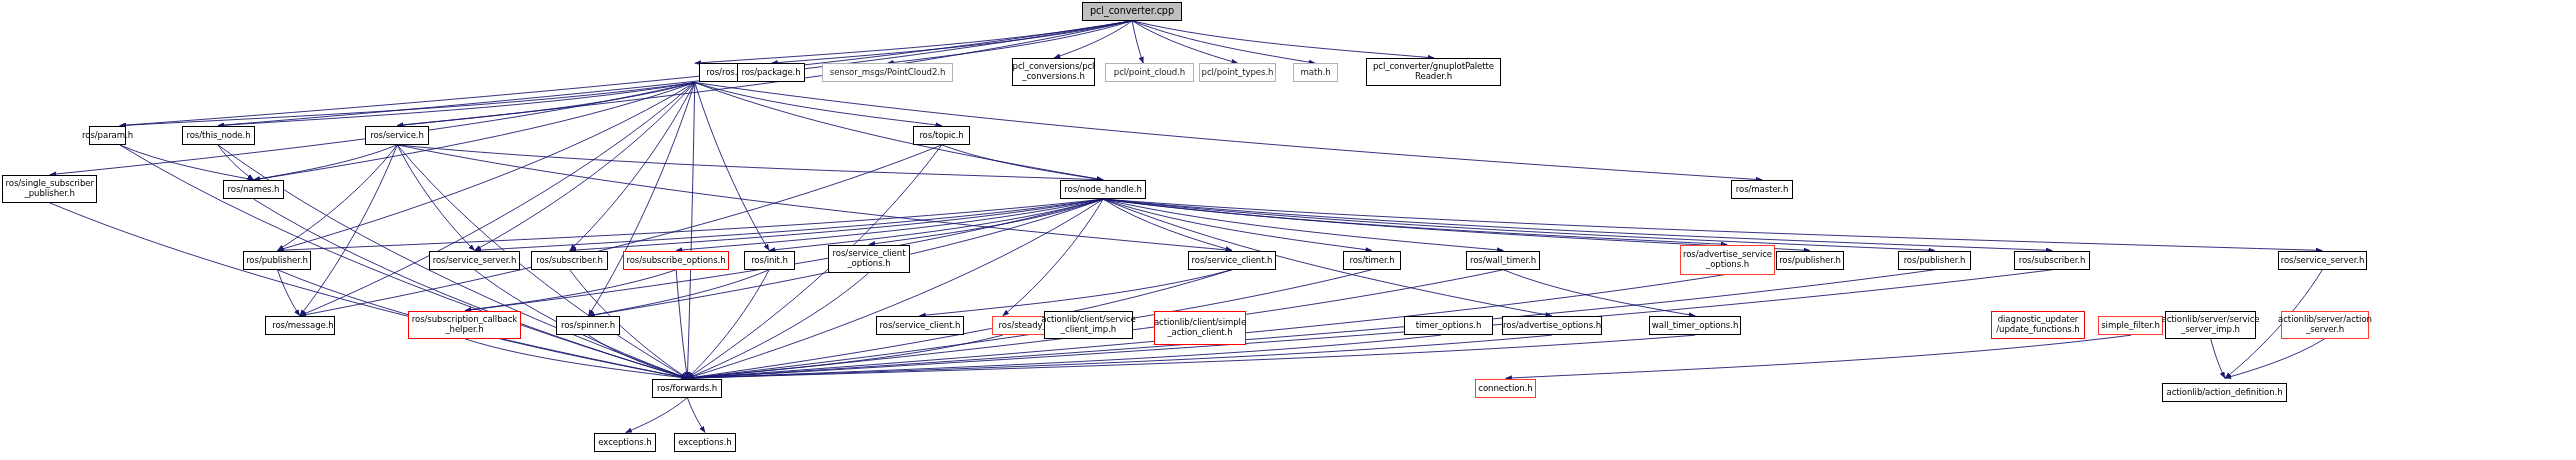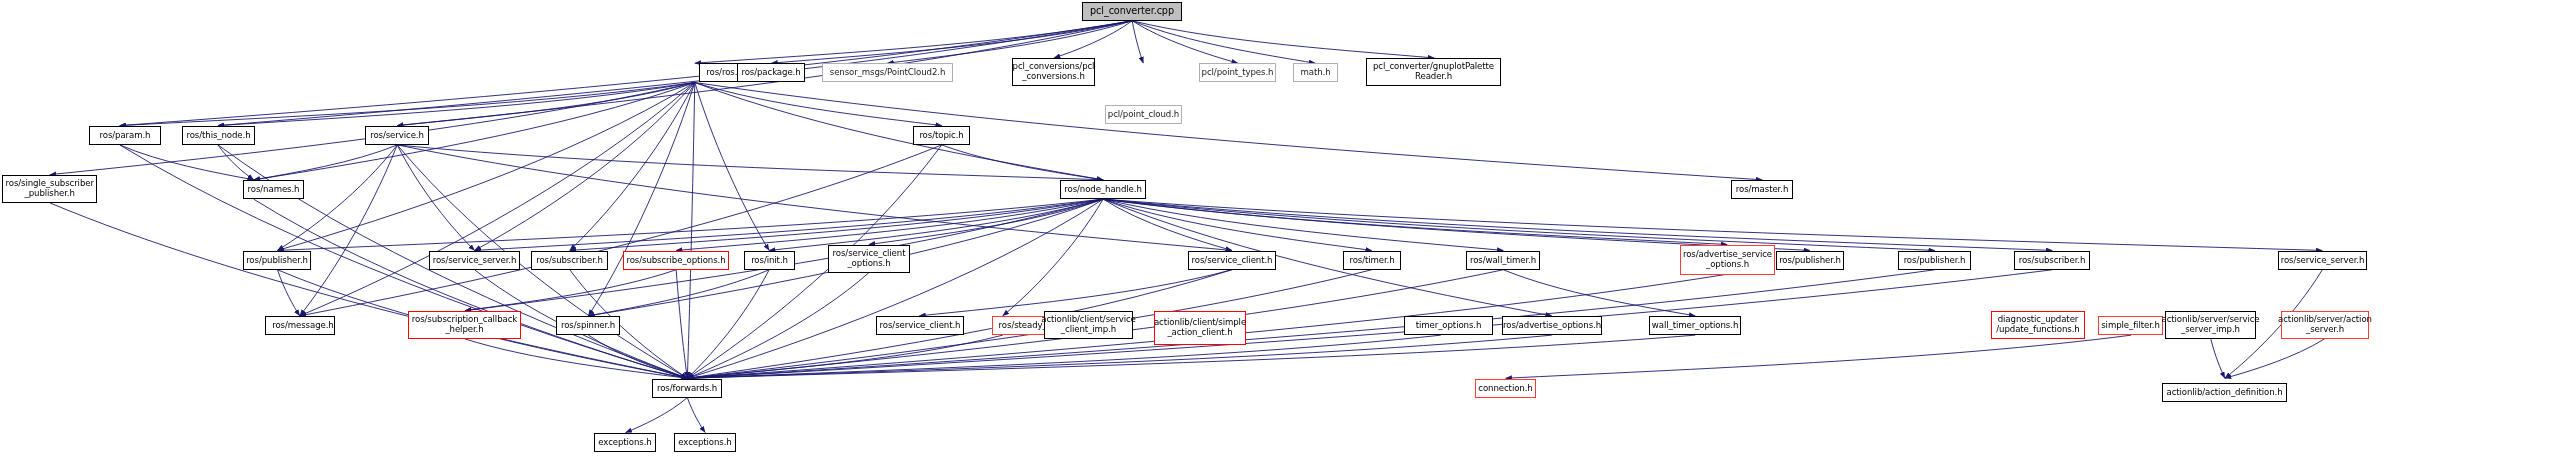--- a/index.html
+++ b/index.html
@@ -150,32 +150,32 @@
         <path d="M924,535 C931.2,555.2584 941.28,572.6 948,582" marker-end="url(#ah)" stroke="#191970" stroke-width="1.2" fill="none"></path>
       </g>
   </svg>
   <div id="node-layer">
       <div class="node root" style="left: 1082px; top: 1.5px; width: 100px; height: 19.3px;">pcl_converter.cpp</div>
       <div class="node bold" style="left: 699px; top: 63px; width: 51px; height: 19.3px;">ros/ros.h</div>
       <div class="node bold" style="left: 737px; top: 63px; width: 68px; height: 19.3px;">ros/package.h</div>
       <div class="node grey" style="left: 822px; top: 63px; width: 131px; height: 19.3px;">sensor_msgs/PointCloud2.h</div>
       <div class="node bold" style="left: 1012px; top: 58px; width: 83px; height: 28px;">pcl_conversions/pcl
 _conversions.h</div>
-      <div class="node grey" style="left: 1105px; top: 63px; width: 77px; height: 19.3px; margin-top: 42px;">pcl/point_cloud.h</div>
+      <div class="node grey" style="left: 1105px; top: 63px; width: 89px; height: 19.3px;">pcl/point_cloud.h</div>
       <div class="node grey" style="left: 1199px; top: 63px; width: 77px; height: 19.3px;">pcl/point_types.h</div>
       <div class="node grey" style="left: 1293px; top: 63px; width: 45px; height: 19.3px;">math.h</div>
       <div class="node bold" style="left: 1366px; top: 58px; width: 135px; height: 28px;">pcl_converter/gnuplotPalette
 Reader.h</div>
-      <div class="node black" style="left: 89px; top: 126px; width: 72px; height: 19.3px;">ros/param.h</div>
+      <div class="node black" style="left: 89px; top: 126px; width: 37px; height: 19.3px;">ros/param.h</div>
       <div class="node black" style="left: 182px; top: 126px; width: 73px; height: 19.3px;">ros/this_node.h</div>
       <div class="node black" style="left: 365px; top: 126px; width: 64px; height: 19.3px;">ros/service.h</div>
       <div class="node black" style="left: 913px; top: 126px; width: 57px; height: 19.3px;">ros/topic.h</div>
       <div class="node bold" style="left: 2.2px; top: 175px; width: 95px; height: 28px;">ros/single_subscriber
 _publisher.h</div>
-      <div class="node bold" style="left: 223px; top: 180px; width: 61px; height: 19.3px; margin-left: 20px;">ros/names.h</div>
+      <div class="node bold" style="left: 223px; top: 180px; width: 61px; height: 19.3px;">ros/names.h</div>
       <div class="node bold" style="left: 1060px; top: 180px; width: 86px; height: 19.3px;">ros/node_handle.h</div>
       <div class="node black" style="left: 1731px; top: 180px; width: 62px; height: 19.3px;">ros/master.h</div>
       <div class="node bold" style="left: 243px; top: 251px; width: 68px; height: 19.3px;">ros/publisher.h</div>
       <div class="node bold" style="left: 429px; top: 251px; width: 91px; height: 19.3px;">ros/service_server.h</div>
       <div class="node bold" style="left: 531px; top: 251px; width: 77px; height: 19.3px;">ros/subscriber.h</div>
       <div class="node red" style="left: 623px; top: 251px; width: 106px; height: 19.3px;">ros/subscribe_options.h</div>
       <div class="node bold" style="left: 744px; top: 251px; width: 51px; height: 19.3px;">ros/init.h</div>
       <div class="node bold" style="left: 828px; top: 245px; width: 82px; height: 28px;">ros/service_client
 _options.h</div>
       <div class="node bold" style="left: 1188px; top: 251px; width: 88px; height: 19.3px;">ros/service_client.h</div>

